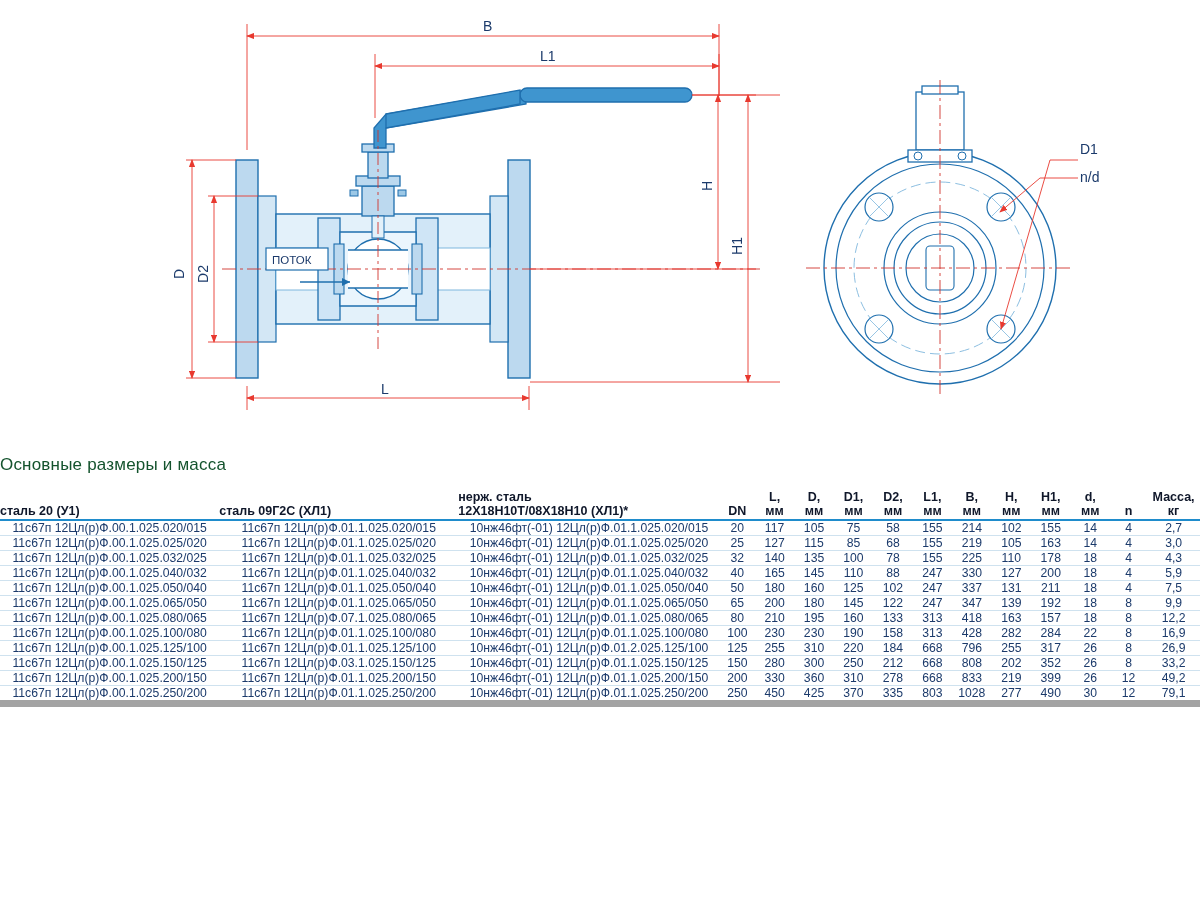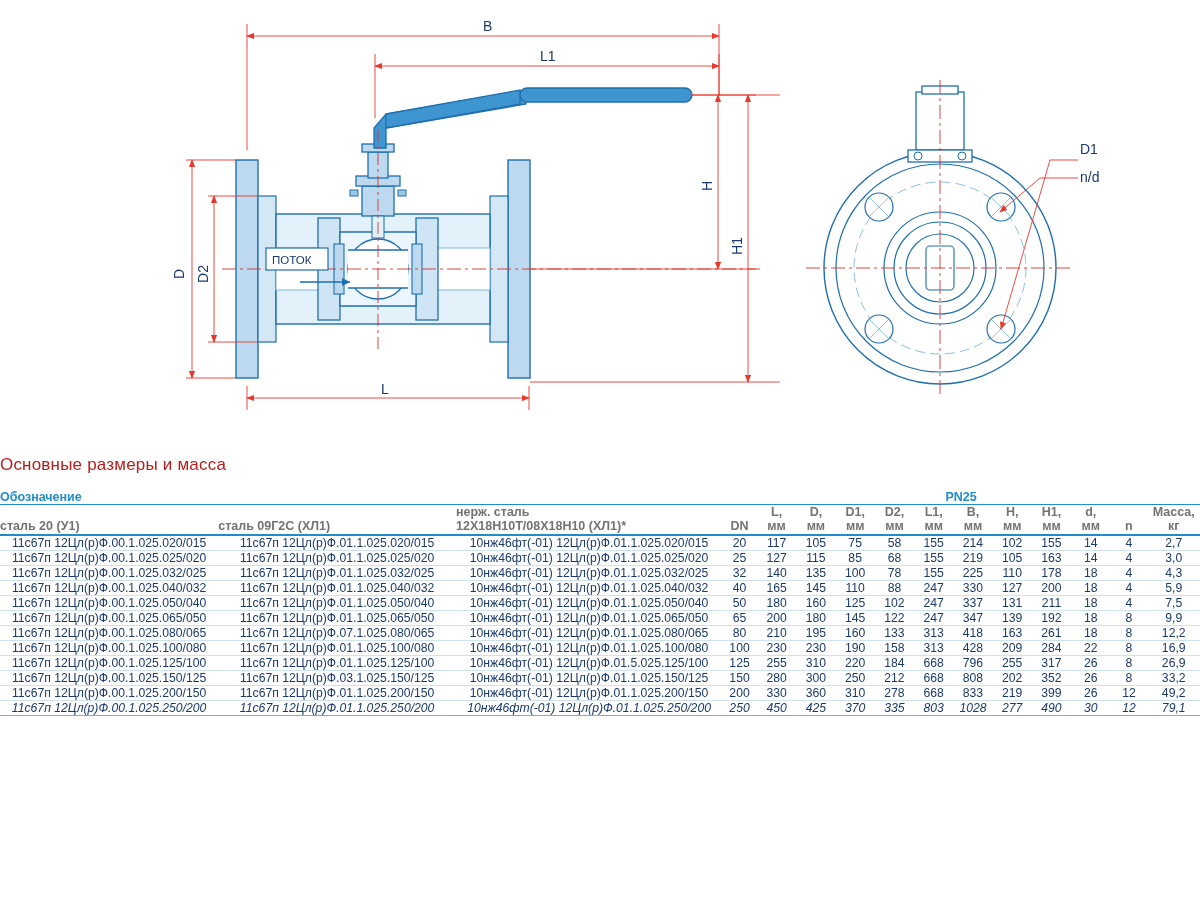--- a/index.html
+++ b/index.html
@@ -8,52 +8,52 @@
     font-family:"Liberation Sans", sans-serif;
     color:#1b3a6b;
     position:relative;
     overflow:hidden;
   }
   .drawing{position:relative;width:1200px;height:440px;}
   .drawing svg{display:block;}
 
   .section-title{
     position:absolute;left:0;top:455px;width:1200px;
-    font-size:17px;color:#b91c1c;letter-spacing:.2px;
+    font-size:17px;color:#14532d;letter-spacing:.2px;
   }
 
   table.dims{
     position:absolute;left:0;top:490px;width:1200px;
     border-collapse:collapse;
     font-size:12.5px;
     color:#1b3a6b;
   }
   table.dims th,table.dims td{padding:0;margin:0;}
   .hdr-top th{
     font-size:12.5px;font-weight:bold;color:#1f8ccc;
     text-align:left;padding:5px 0 4px 0;
     border-bottom:1px solid #1f8ccc;
   }
   .hdr-top th.pn{text-align:center;}
   .hdr-sub th{
-    font-size:12.5px;font-weight:bold;color:#737373;
+    font-size:12.5px;font-weight:bold;color:#0f172a;
     text-align:center;vertical-align:bottom;padding:4px 0 6px 0;
     border-bottom:2px solid #1f8ccc;
     line-height:1.15;
   }
   .hdr-sub th.left{text-align:left;}
   td{
     padding:5px 0 5px 0;
     border-bottom:1px solid #cfe2ef;
     white-space:nowrap;
     font-size:12.2px;
   }
   td.num{text-align:center;}
   td.desig{text-align:center;padding-right:8px;}
-  tbody tr:last-child td{border-bottom:1px solid #a3a3a3;font-style:italic;}
+  tbody tr:last-child td{border-bottom:7px solid #a3a3a3;}
   .c-desig1{width:200px;}
   .c-desig2{width:218px;}
   .c-desig3{width:238px;}
   .c-dn{width:32px;}
   .c-n{width:34px;}
   .c-mass{width:48px;}
   .c-gen{width:36px;}
 </style>
 </head>
 <body>
@@ -246,26 +246,20 @@
     <text x="1080" y="182">n/d</text>
     <text x="272" y="264" font-size="11.5">ПОТОК</text>
   </g>
 </svg>
 </div>
 
 <div class="section-title">Основные размеры и масса</div>
 
 <table class="dims">
   <thead>
-    <tr class="hdr-top">
-      <th class="c-desig1">Обозначение</th>
-      <th class="c-desig2"></th>
-      <th class="c-desig3"></th>
-      <th class="pn" colspan="13">PN25</th>
-    </tr>
     <tr class="hdr-sub">
       <th class="left c-desig1">сталь 20 (У1)</th>
       <th class="left c-desig2">сталь 09Г2С (ХЛ1)</th>
       <th class="left c-desig3">
         <span>нерж. сталь</span><br><span>12Х18Н10Т/08Х18Н10 (ХЛ1)*</span>
       </th>
       <th class="c-dn">DN</th>
       <th class="c-gen"><span>L,</span><br><span>мм</span></th>
       <th class="c-gen"><span>D,</span><br><span>мм</span></th>
       <th class="c-gen"><span>D1,</span><br><span>мм</span></th>
@@ -387,46 +381,46 @@
         <td class="desig">11с67п 12Цл(р)Ф.07.1.025.080/065</td>
         <td class="desig">10нж46фт(-01) 12Цл(р)Ф.01.1.025.080/065</td>
         <td class="num">80</td>
         <td class="num">210</td>
         <td class="num">195</td>
         <td class="num">160</td>
         <td class="num">133</td>
         <td class="num">313</td>
         <td class="num">418</td>
         <td class="num">163</td>
-        <td class="num">261</td>
+        <td class="num">157</td>
         <td class="num">18</td>
         <td class="num">8</td>
         <td class="num">12,2</td>
       </tr>
       <tr>
         <td class="desig">11с67п 12Цл(р)Ф.00.1.025.100/080</td>
         <td class="desig">11с67п 12Цл(р)Ф.01.1.025.100/080</td>
         <td class="desig">10нж46фт(-01) 12Цл(р)Ф.01.1.025.100/080</td>
         <td class="num">100</td>
         <td class="num">230</td>
         <td class="num">230</td>
         <td class="num">190</td>
         <td class="num">158</td>
         <td class="num">313</td>
         <td class="num">428</td>
-        <td class="num">209</td>
+        <td class="num">282</td>
         <td class="num">284</td>
         <td class="num">22</td>
         <td class="num">8</td>
         <td class="num">16,9</td>
       </tr>
       <tr>
         <td class="desig">11с67п 12Цл(р)Ф.00.1.025.125/100</td>
         <td class="desig">11с67п 12Цл(р)Ф.01.1.025.125/100</td>
-        <td class="desig">10нж46фт(-01) 12Цл(р)Ф.01.5.025.125/100</td>
+        <td class="desig">10нж46фт(-01) 12Цл(р)Ф.01.2.025.125/100</td>
         <td class="num">125</td>
         <td class="num">255</td>
         <td class="num">310</td>
         <td class="num">220</td>
         <td class="num">184</td>
         <td class="num">668</td>
         <td class="num">796</td>
         <td class="num">255</td>
         <td class="num">317</td>
         <td class="num">26</td>

